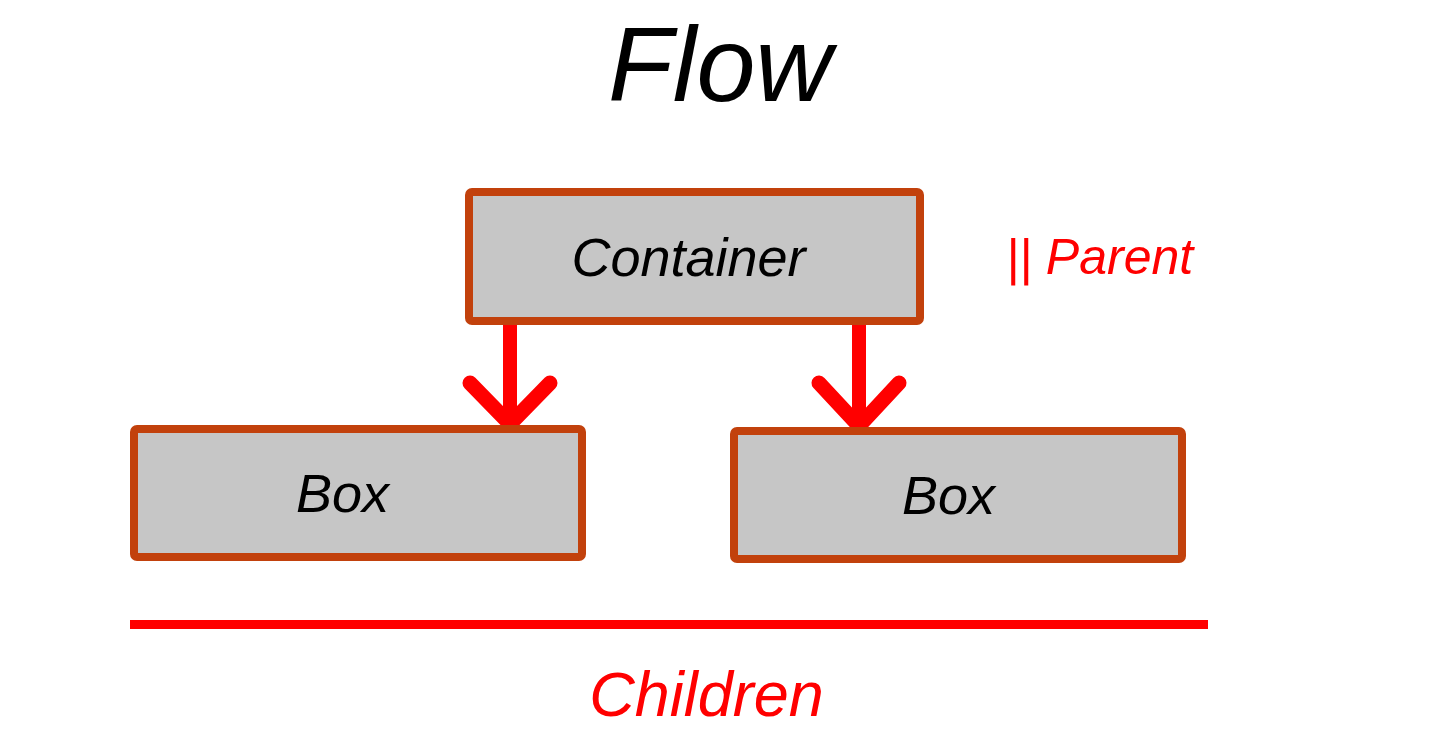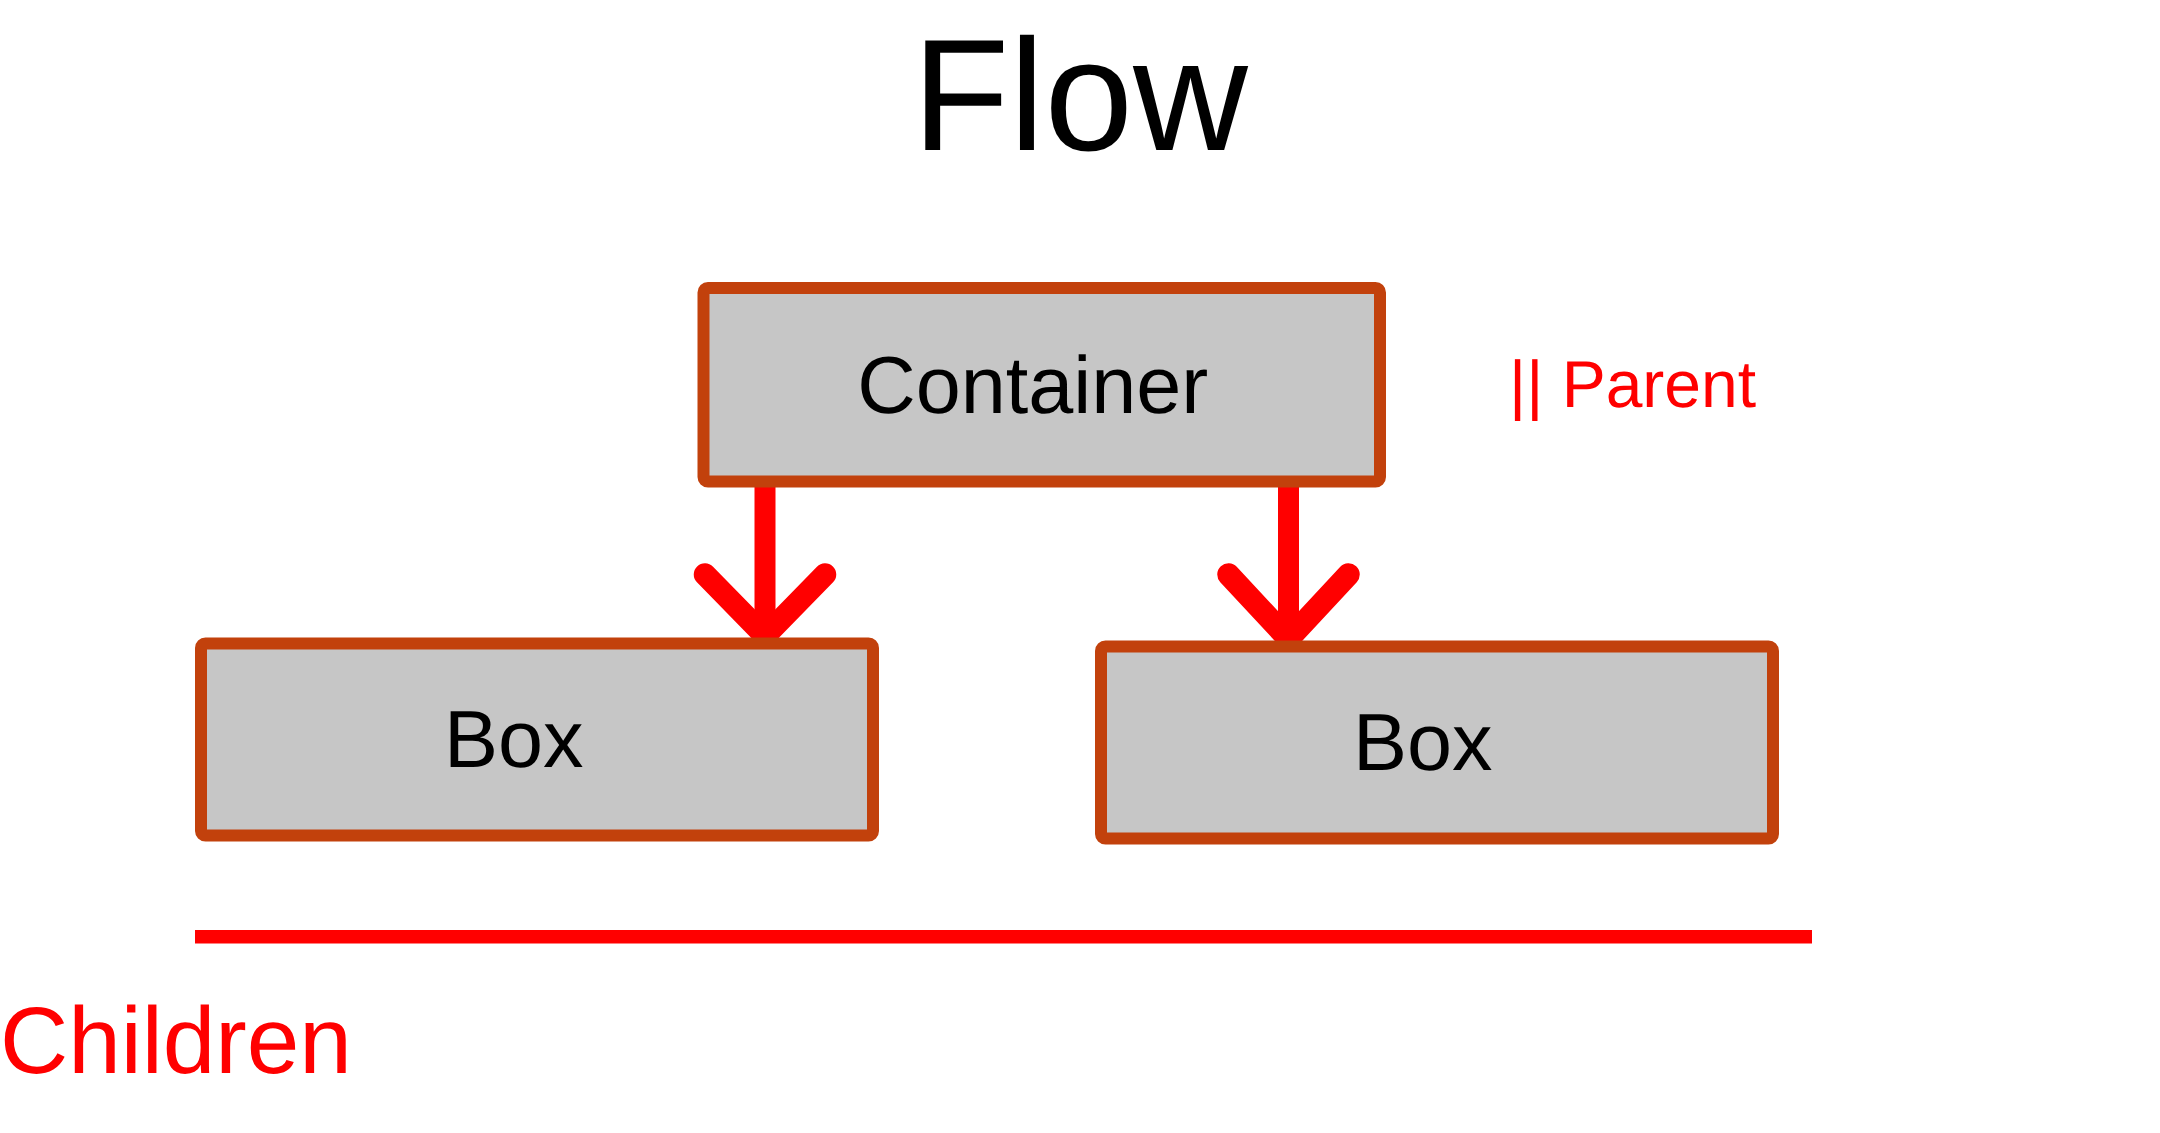--- a/index.html
+++ b/index.html
@@ -9,20 +9,21 @@
   }
   body {
     font-family: "Liberation Sans", sans-serif;
   }
   #canvas {
     position: relative;
     width: 1440px;
     height: 755px;
     background: #ffffff;
     overflow: hidden;
+    font-style: italic;
   }
 
   
   #diagram-title {
     position: absolute;
     left: 0;
     top: 2px;
     width: 1440px;
     text-align: center;
     font-size: 106px;
@@ -92,44 +93,46 @@
     width: 1440px;
     height: 755px;
     pointer-events: none;
   }
 
   
   #parent-annotation {
     position: absolute;
     left: 1006px;
     top: 221px;
-    font-size: 44px;
+    font-size: 50px;
     line-height: 72px;
     color: #ff0000;
     white-space: nowrap;
   }
 
   #children-underline {
     position: absolute;
     left: 130px;
     top: 620px;
     width: 1078px;
     height: 9px;
     background: #ff0000;
   }
 
   #children-annotation {
     position: absolute;
     left: 0;
     top: 657px;
     width: 1337px;
+    text-align: center;
     font-size: 63px;
     line-height: 74px;
     color: #ff0000;
     white-space: nowrap;
+    padding-left: 38px;
   }
 </style>
 </head>
 <body>
 
 <div id="canvas">
 
   <div id="diagram-title">Flow</div>
 
   <svg id="arrow-layer" viewBox="0 0 1440 755">

